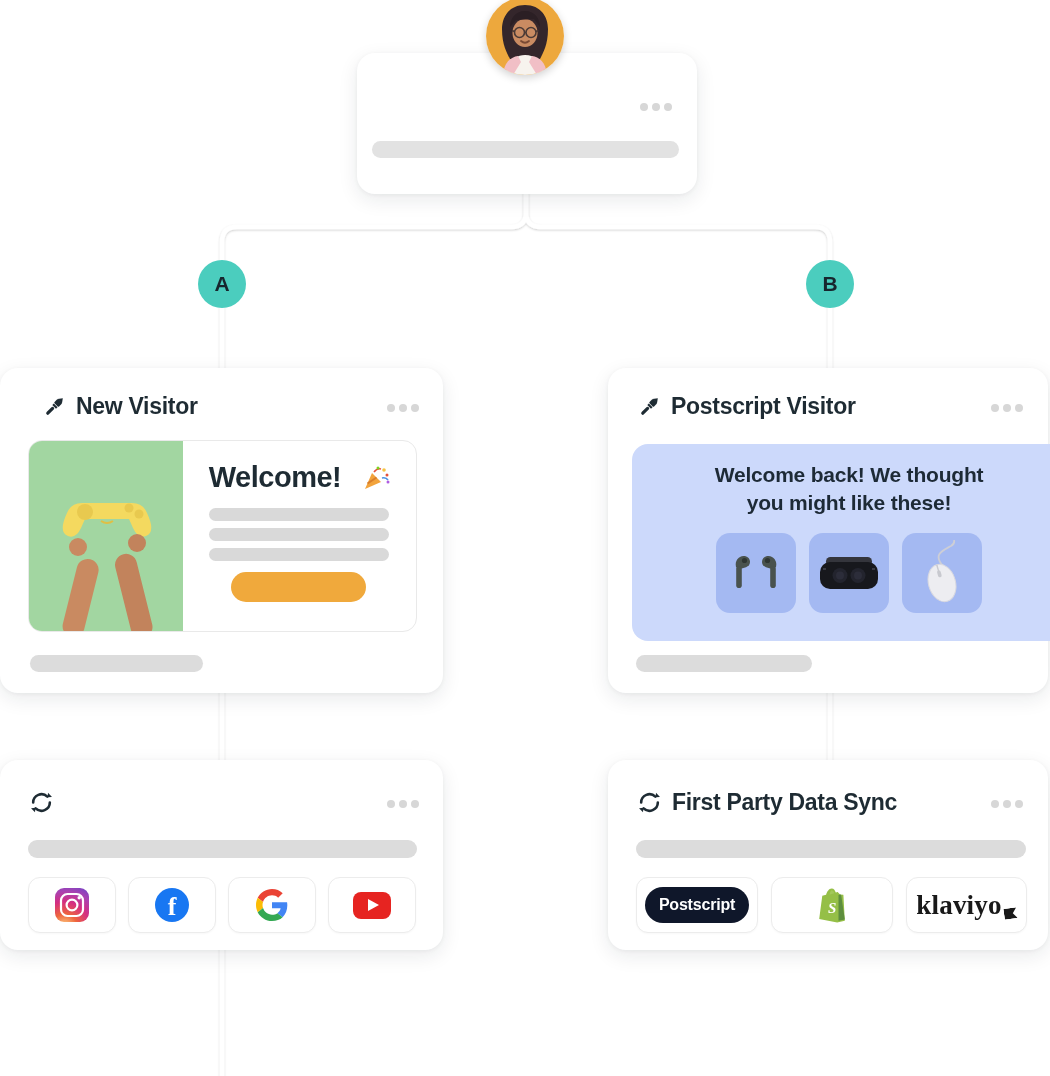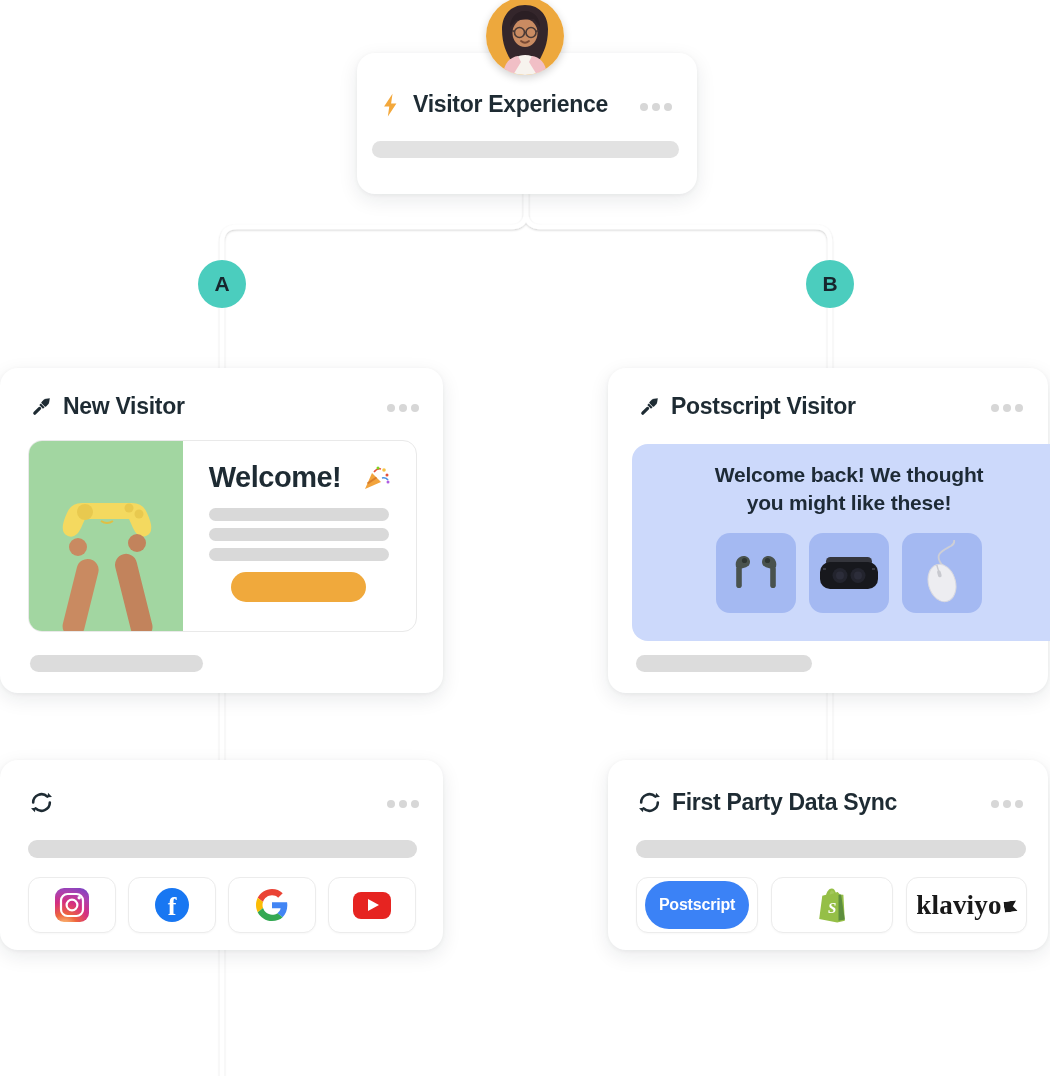--- a/index.html
+++ b/index.html
@@ -36,23 +36,23 @@
   
   .int-tile{position:absolute;top:117px;height:56px;background:#fff;border:1.5px solid #ECECEC;border-radius:12px;
             display:flex;align-items:center;justify-content:center;box-sizing:border-box;box-shadow:0 1px 2px rgba(0,0,0,.03);}
   .ig-box{width:34px;height:34px;border-radius:9px;position:relative;
           background:radial-gradient(circle at 28% 115%, #FFDB8B 0%, #EE653D 28%, #D42E81 55%, #A843B2 78%, #6A42C9 100%);}
   .fb-circle{width:34px;height:34px;border-radius:50%;background:#1877F2;position:relative;overflow:hidden;}
   .fb-circle span{position:absolute;left:0;top:4px;width:100%;text-align:center;color:#fff;font-size:26px;
                   font-weight:700;font-family:"Liberation Serif",serif;}
   .yt-box{width:38px;height:27px;background:#E62421;border-radius:8px;display:flex;align-items:center;justify-content:center;}
   .yt-box b{width:0;height:0;border-left:11px solid #fff;border-top:6.5px solid transparent;border-bottom:6.5px solid transparent;display:block;margin-left:3px;}
-  .ps-pill{width:104px;height:48px;background:#3b82f6;border-radius:99px;display:flex;align-items:center;justify-content:center;
+  .ps-pill{width:104px;height:36px;background:#0f172a;border-radius:99px;display:flex;align-items:center;justify-content:center;
            color:#fff;font-size:16px;font-weight:800;letter-spacing:-0.2px;}
-  .klaviyo-wrap{display:flex;align-items:center;gap:2px;}
+  .klaviyo-wrap{display:flex;align-items:flex-end;gap:2px;}
   .klaviyo-text{font-family:"Liberation Serif",serif;font-size:27px;font-weight:600;color:#191919;line-height:27px;letter-spacing:0.2px;}
   .klaviyo-flag{width:13px;height:11px;background:#191919;margin-top:2px;
                 clip-path:polygon(0 0,100% 0,68% 50%,100% 100%,0 100%);transform:rotate(-8deg);}
   .shopify-s{position:absolute;color:#fff;font-family:"Liberation Serif",serif;font-style:italic;font-weight:700;font-size:15px;left:12px;top:13px;}
 </style>
 </head>
 <body>
 
 <div id="canvas">
 
@@ -83,43 +83,37 @@
         <path d="M38.5 35.5h1.5M28.5 34.5l-2.5-1M50 34.5l2.5-1"></path>
       </g>
       <path d="M35 44q4 3.5 8 0" stroke="#7A4A34" stroke-width="1.8" fill="none" stroke-linecap="round"></path>
       <path d="M20 78c1-13 9-20 19-20s18 7 19 20z" fill="#F7F3EE"></path>
       <path d="M17 78c1-13 8-18 15-19l3 6-8 13z" fill="#F1BFC6"></path>
       <path d="M61 78c-1-13-8-18-15-19l-3 6 8 13z" fill="#F1BFC6"></path>
     </svg>
   </div>
 
   <div class="card" style="left:357px;top:53px;width:340px;height:141px;">
-    <div class="card-header" style="left:21px;top:38px;">
-      <svg width="26" height="26" viewBox="0 0 24 24">
-        <path d="M13.4 1.5 5.6 13.3h4.8L9.1 22.5l7.9-11.8h-4.9l1.3-9.2z" fill="#F3A83C"></path>
-      </svg>
-      <span class="card-title">Visitor Experience</span>
-    </div>
     <div class="dots" style="top:50px;right:25px;">
         <i></i>
         <i></i>
         <i></i>
       </div>
     <div class="bar" style="left:15px;top:88px;width:307px;height:17px;background:#E2E2E2;"></div>
   </div>
 
   <div class="badge" style="left:198px;top:260px;">
     <span>A</span>
   </div>
   <div class="badge" style="left:806px;top:260px;">
     <span>B</span>
   </div>
 
   <div class="card" style="left:0;top:368px;width:443px;height:325px;">
-    <div class="card-header" style="left:28px;top:25px;">
+    <div class="card-header" style="left:41px;top:25px;">
       <svg width="26" height="26" viewBox="0 0 26 26">
         <g fill="#1E2B33" transform="rotate(45 13 13)">
           <path d="M13 0.5l3.2 4.5h-6.4z"></path>
           <rect x="9.8" y="4.6" width="6.4" height="5.4" rx="1"></rect>
           <rect x="10.4" y="10.6" width="5.2" height="2.2"></rect>
           <rect x="11.4" y="13.4" width="3.2" height="10" rx="1.6"></rect>
         </g>
       </svg>
       <span class="card-title">New Visitor</span>
     </div>

